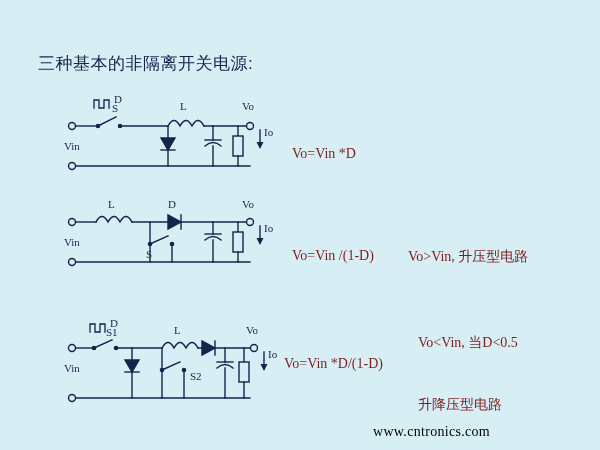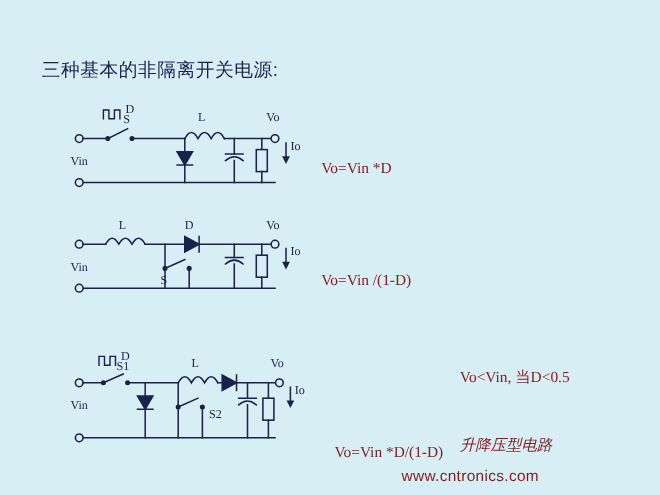--- a/index.html
+++ b/index.html
@@ -38,22 +38,22 @@
     font-size: 14px;
     color: #7f1d1d;
     font-family: "Liberation Serif", serif;
     white-space: nowrap;
   }
   .watermark {
     position: absolute;
     right: 16px;
     bottom: 10px;
     font-size: 14px;
-    color: #7f1d1d;
-    font-family: Liberation Sans, sans-serif;
+    color: #000000;
+    font-family: Liberation Serif, serif;
     letter-spacing: 0.3px;
   }
   svg text {
     font-family: "Liberation Serif", serif;
     fill: #16234a;
   }
   .lbl { font-size: 11px; }
 </style>
 </head>
 <body>
@@ -154,20 +154,21 @@
       <text class="lbl" x="14" y="46">Vin</text>
       <text class="lbl" x="58" y="8">L</text>
       <text class="lbl" x="118" y="8">D</text>
       <text class="lbl" x="96" y="58">S</text>
       <text class="lbl" x="192" y="8">Vo</text>
       <text class="lbl" x="214" y="32">Io</text>
     </svg>
   </div>
 
   <div class="formula" style="left:292px; top:248px;text-align:center;">Vo=Vin /(1-D)</div>
+  <div class="formula" style="left:408px; top:248px;">Vo&gt;Vin, 升压型电路</div>
 
   <div class="circuit" style="top:318px;">
     <svg width="230" height="100" viewBox="0 0 230 100">
       <g stroke="#16234a" stroke-width="1.4" fill="none" stroke-linecap="square">
 
         <circle cx="22" cy="30" r="3.5" fill="#d7eef5"></circle>
         <line x1="25.5" y1="30" x2="44" y2="30"></line>
 
         <circle cx="44" cy="30" r="1.6" fill="#16234a"></circle>
         <line x1="44" y1="30" x2="62" y2="22"></line>
@@ -215,18 +216,18 @@
       <text class="lbl" x="14" y="54">Vin</text>
       <text class="lbl" x="56" y="18">S1</text>
       <text class="lbl" x="60" y="9">D</text>
       <text class="lbl" x="124" y="16">L</text>
       <text class="lbl" x="140" y="62">S2</text>
       <text class="lbl" x="196" y="16">Vo</text>
       <text class="lbl" x="218" y="40">Io</text>
     </svg>
   </div>
 
-  <div class="formula" style="left:304px; top:356px;margin-top:48px;">Vo=Vin *D/(1-D)</div>
+  <div class="formula" style="left:284px; top:356px;">Vo=Vin *D/(1-D)</div>
   <div class="formula" style="left:418px; top:334px;text-align:right;">Vo&lt;Vin, 当D&lt;0.5</div>
-  <div class="formula" style="left:418px; top:396px;font-style:italic;">升降压型电路</div>
+  <div class="formula" style="left:418px; top:396px;">升降压型电路</div>
 
   <div class="watermark">www.cntronics.com</div>
 </div>
 
 </body></html>

